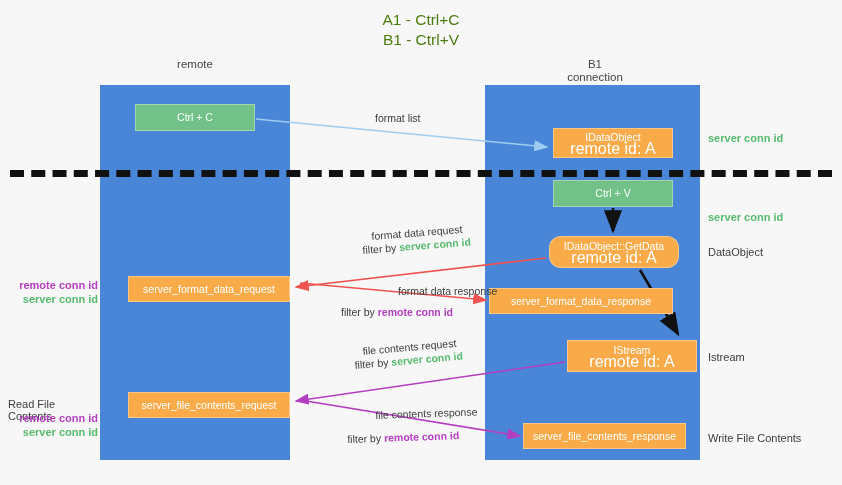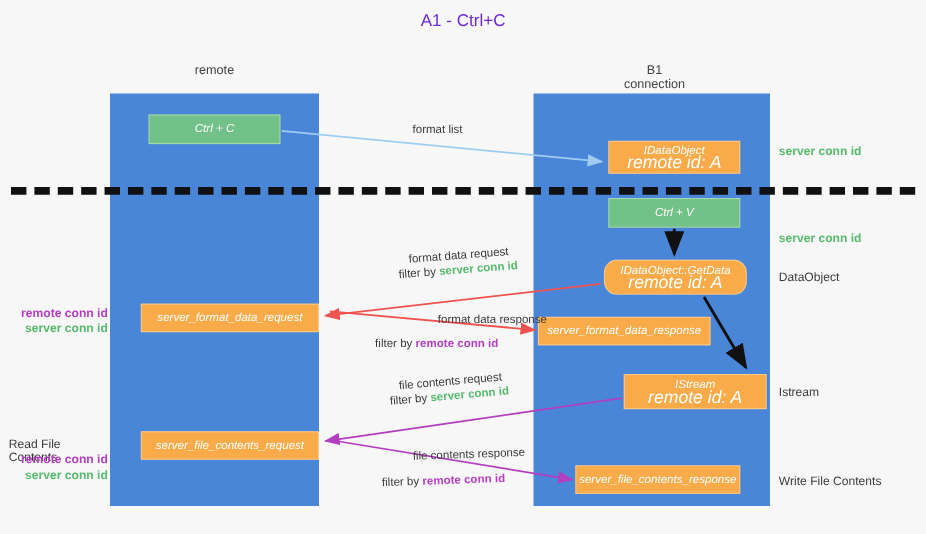--- a/index.html
+++ b/index.html
@@ -9,21 +9,21 @@
     font-family:"Liberation Sans", sans-serif;
     position:relative;overflow:hidden;
     -webkit-font-smoothing:antialiased;
   }
   #stage{position:absolute;left:0;top:0;width:842px;height:485px;}
   .abs{position:absolute;}
 
   
   #title{
     left:0;top:10px;width:842px;text-align:center;
-    font-size:15.5px;color:#6d28d9;line-height:20px;
+    font-size:15.5px;color:#4d7c0f;line-height:20px;
   }
 
   
   .lane-head{
     text-align:center;font-size:11.5px;color:#444;line-height:13px;
   }
   #head-a{left:120px;top:58px;width:150px;}
   #head-b{left:520px;top:58px;width:150px;}
 
   
@@ -38,35 +38,34 @@
   }
 
   
   .node{
     box-sizing:border-box;
     display:flex;flex-direction:column;
     align-items:center;justify-content:center;
     color:#ffffff;font-size:10.5px;line-height:12.5px;
     text-align:center;
     border:1px solid rgba(255,255,255,.35);
-    font-style:italic;
   }
   .node .l2{font-size:16px;}
   .orange{background:#f9ab4a;}
   .green{background:#72c188;}
 
   #n-ctrlc{left:135px;top:104px;width:120px;height:27px;}
   #n-dataobj1{left:553px;top:128px;width:120px;height:30px;}
   #n-ctrlv{left:553px;top:180px;width:120px;height:27px;}
   #n-getdata{left:549px;top:236px;width:130px;height:32px;border-radius:12px;}
   #n-istream{left:567px;top:340px;width:130px;height:32px;}
   #n-fdreq{left:128px;top:276px;width:162px;height:26px;}
-  #n-fdresp{left:489px;top:288px;width:157px;height:26px;}
+  #n-fdresp{left:489px;top:288px;width:184px;height:26px;}
   #n-fcreq{left:128px;top:392px;width:162px;height:26px;}
-  #n-fcresp{left:523px;top:423px;width:150px;height:26px;}
+  #n-fcresp{left:523px;top:423px;width:163px;height:26px;}
 
   
   .ann{font-size:11px;line-height:14px;}
   .green-t{color:#57bb6e;font-weight:bold;}
   .mag-t{color:#b43ec0;font-weight:bold;}
   .dark-t{color:#3c3c3c;}
 
   #ann-sc1{left:708px;top:131px;}
   #ann-sc2{left:708px;top:210px;}
   #ann-dataobject{left:708px;top:245px;}
@@ -92,20 +91,21 @@
 
   svg#wires{position:absolute;left:0;top:0;width:842px;height:485px;pointer-events:none;}
 </style>
 </head>
 <body>
 
 <div id="stage">
 
   <div class="abs" id="title">
     <div>A1 - Ctrl+C</div>
+    <div>B1 - Ctrl+V</div>
   </div>
 
   <div class="abs lane-head" id="head-a">
     <div>remote</div>
   </div>
   <div class="abs lane-head" id="head-b">
     <div>B1</div>
     <div>connection</div>
   </div>
 

